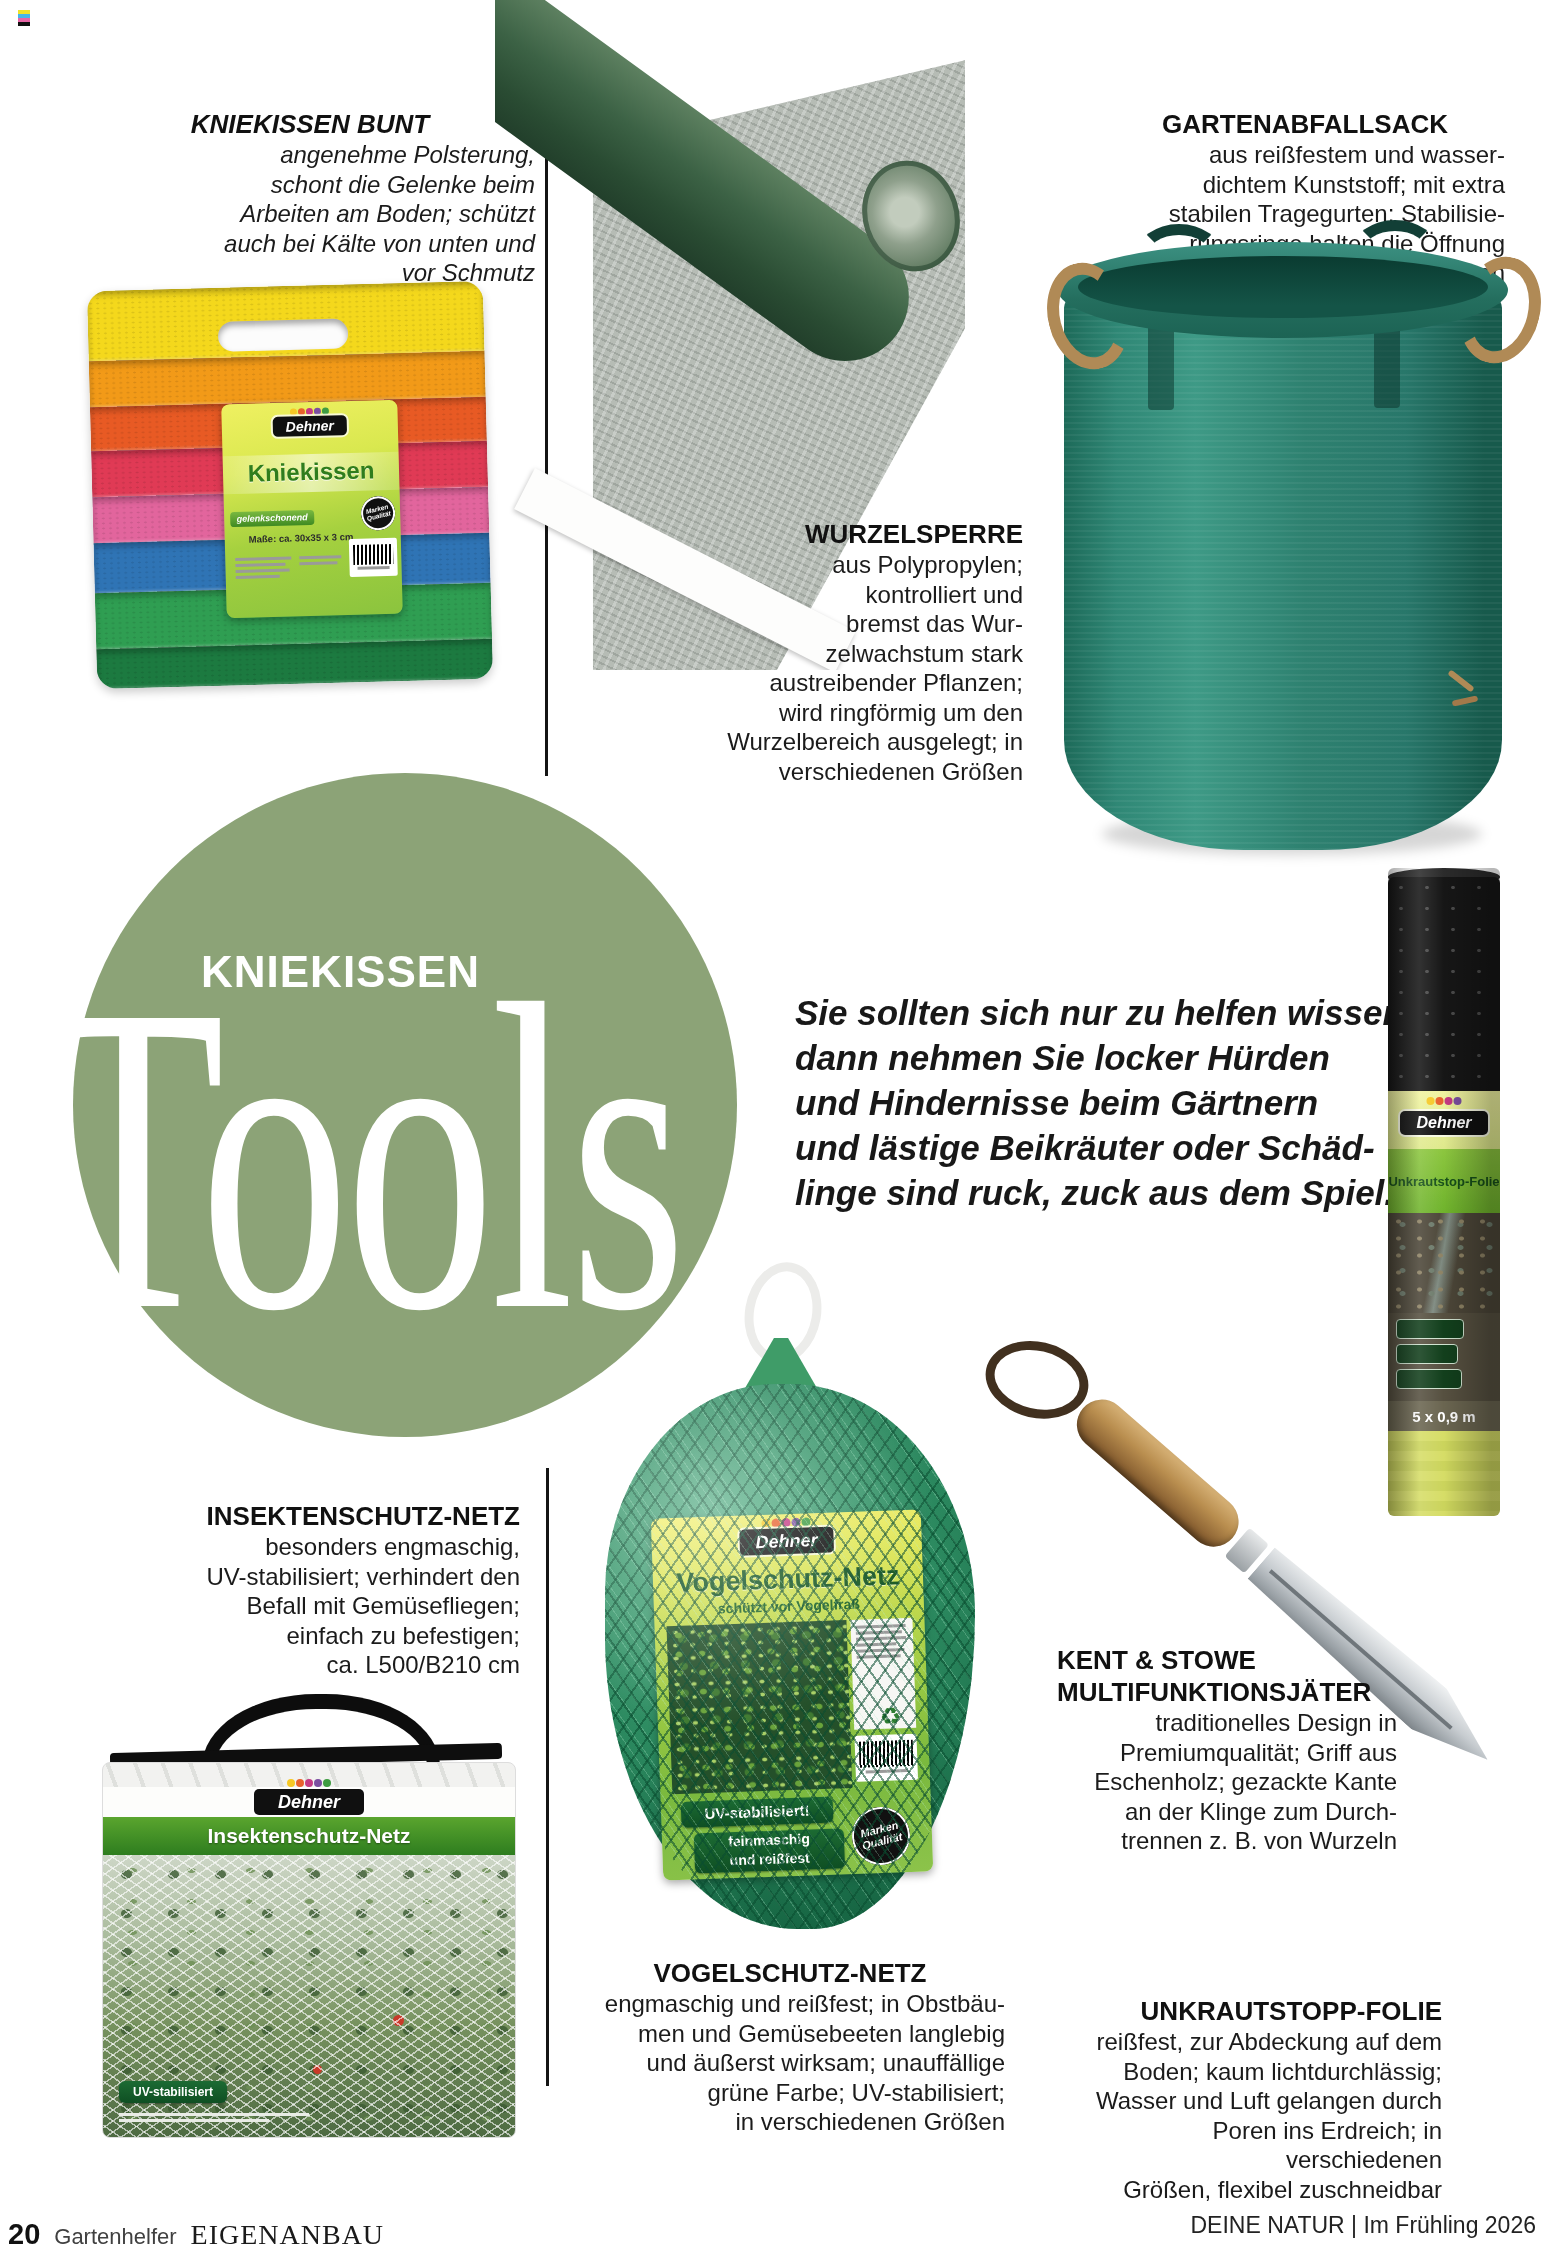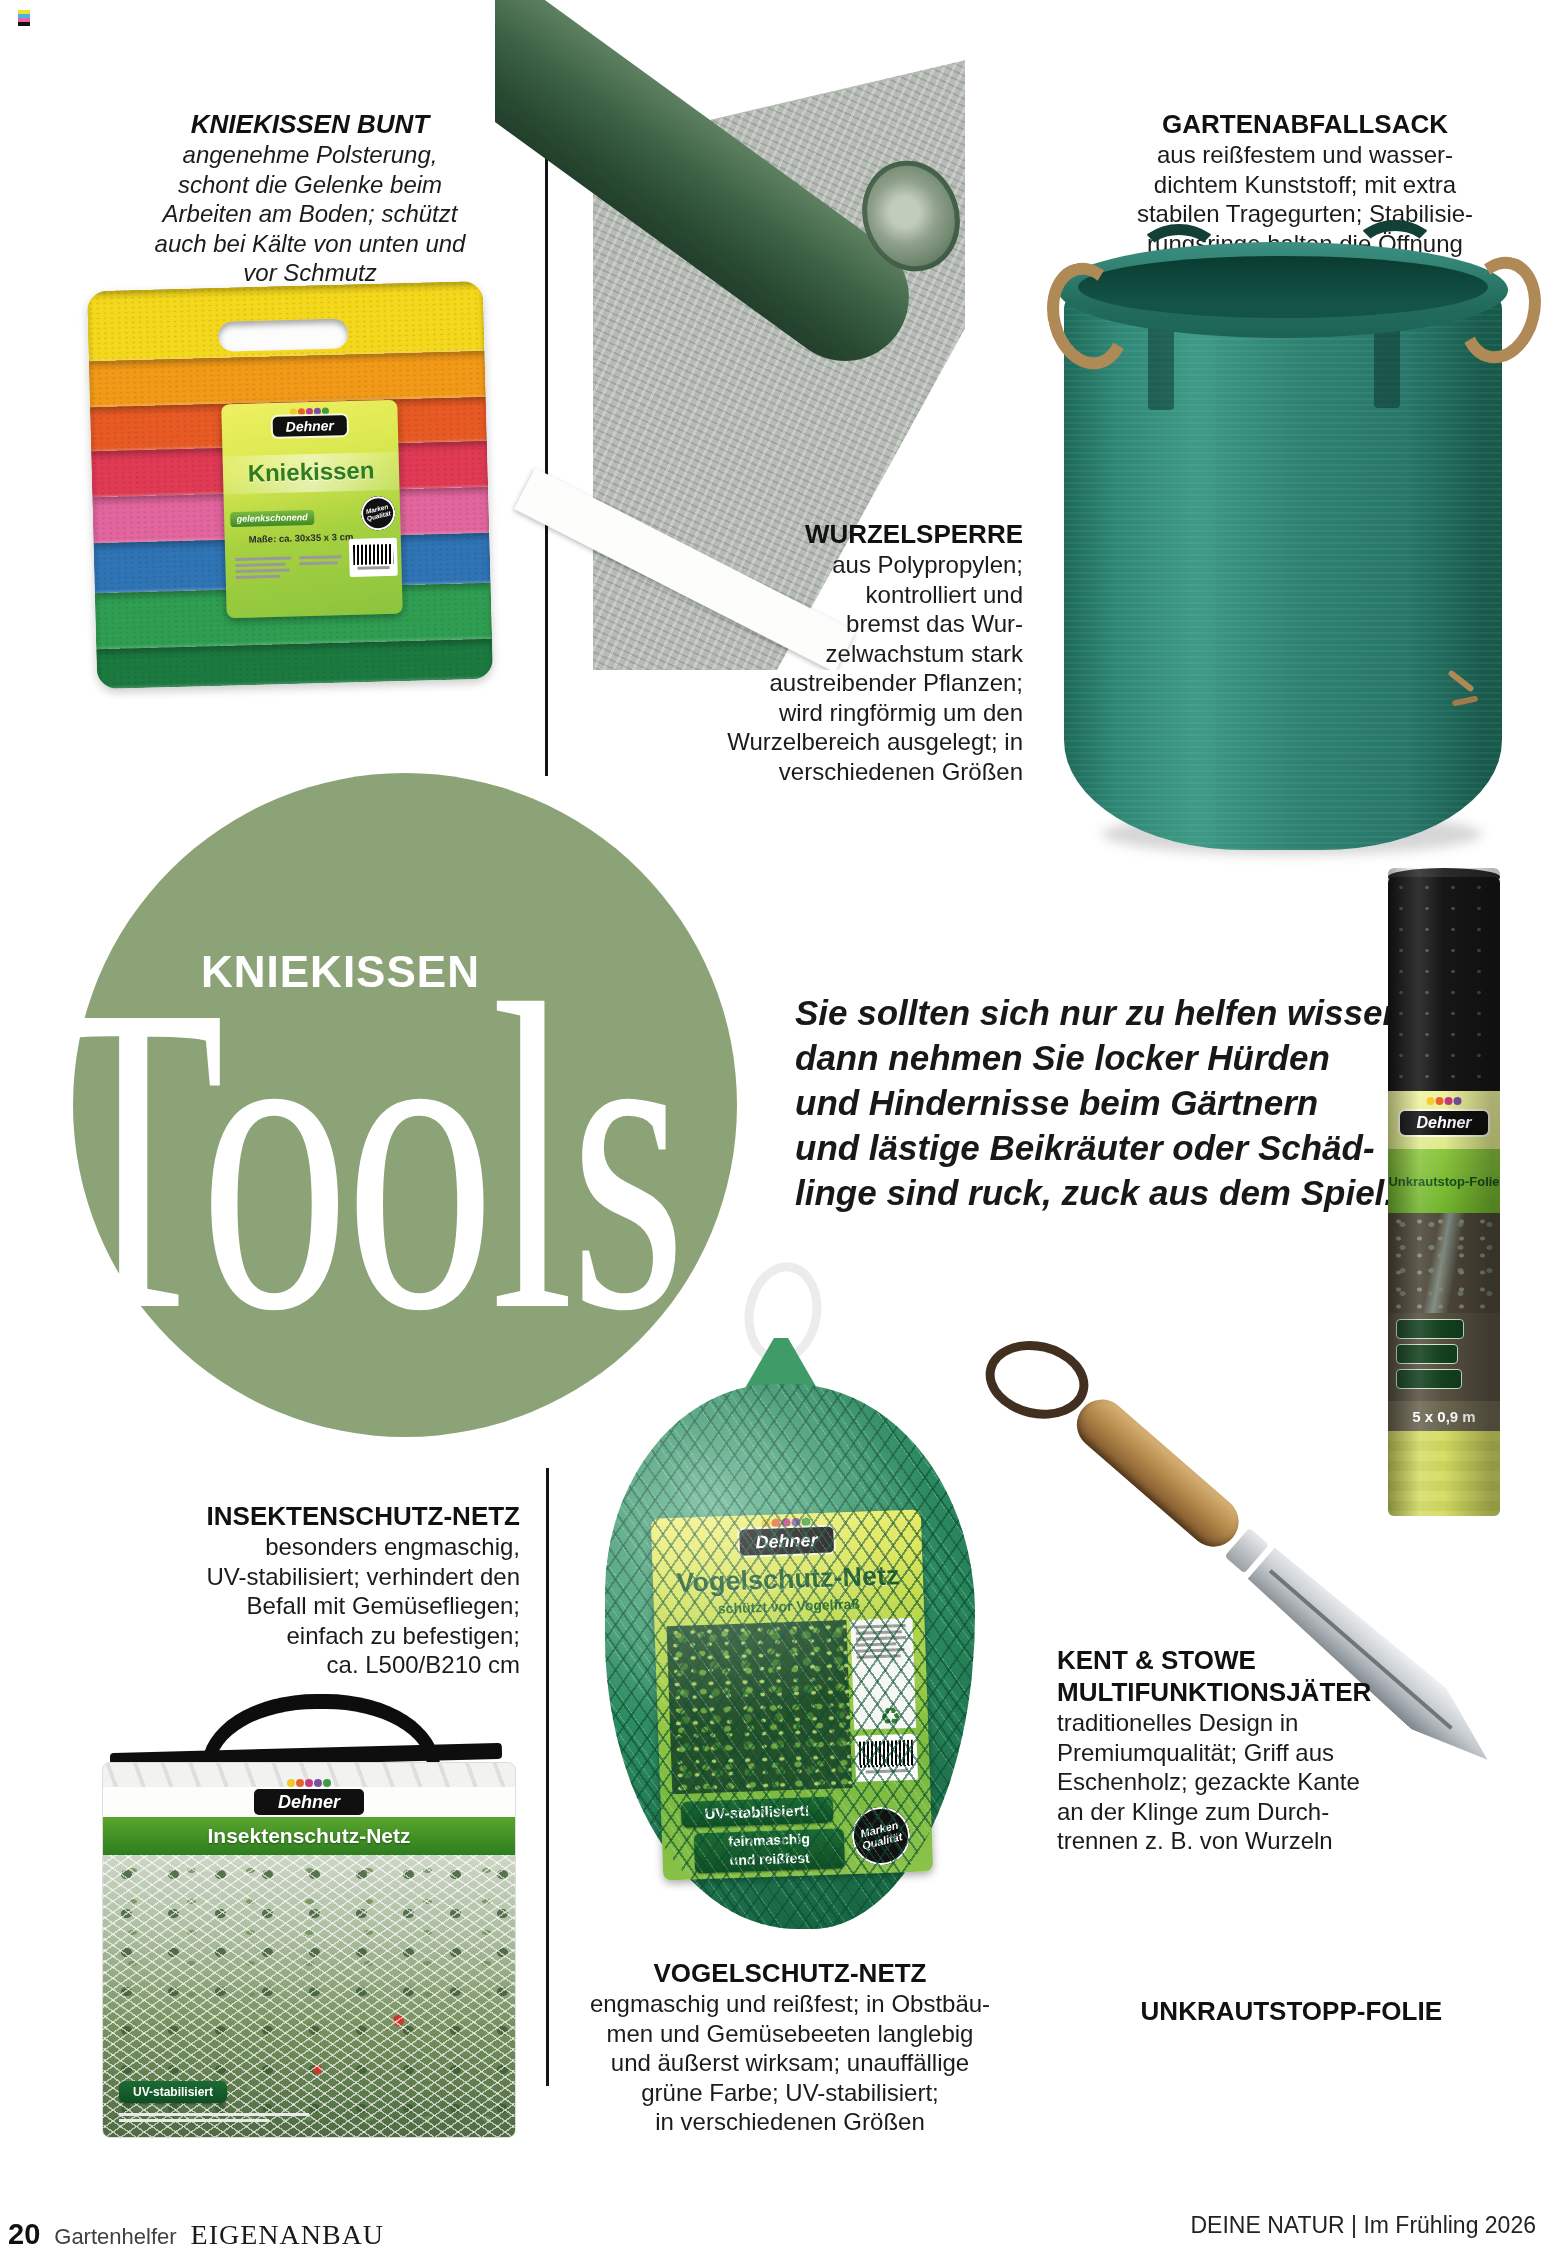--- a/index.html
+++ b/index.html
@@ -3,21 +3,21 @@
 <meta charset="utf-8">
 <style>
   html,body{margin:0;padding:0;}
   body{width:1550px;height:2256px;position:relative;background:#ffffff;
        font-family:"Liberation Sans",sans-serif;color:#1b1b1b;overflow:hidden;}
   .abs{position:absolute;}
   .tc{text-align:center;}
   .tr{text-align:right;}
   .tl{text-align:left;}
   .h{font-weight:700;font-size:26px;line-height:32px;color:#111;}
-  .desc{font-size:24px;line-height:29.5px;color:#1b1b1b;}
+  .desc{font-size:24px;line-height:29.5px;color:#1b1b1b;text-align:right;}
   .rule{background:#141414;width:3px;}
 
   
   .circle{width:664px;height:664px;border-radius:50%;background:#8ca377;}
   .kicker{color:#fff;font-weight:700;font-size:44px;letter-spacing:1px;line-height:1;}
   .bigtitle{color:#fff;font-family:"Liberation Serif",serif;font-size:440px;line-height:1;
             transform:scaleX(0.68);transform-origin:left top;letter-spacing:-6px;}
   .quote{font-size:35px;line-height:45px;font-weight:700;font-style:italic;color:#181818;}
 
   
@@ -354,20 +354,21 @@
   </div>
 </div>
 
 <div class="abs tc" style="left:575px;top:1957px;width:430px;">
   <div class="h">VOGELSCHUTZ-NETZ</div>
   <div class="desc">engmaschig und reißfest; in Obstbäu-<br>men und Gemüsebeeten langlebig<br>und äußerst wirksam; unauffällige<br>grüne Farbe; UV-stabilisiert;<br>in verschiedenen Größen</div>
 </div>
 
 <div class="abs tr" style="left:1050px;top:1995px;width:392px;">
   <div class="h">UNKRAUTSTOPP-FOLIE</div>
+  <div class="desc">reißfest, zur Abdeckung auf dem<br>Boden; kaum lichtdurchlässig;<br>Wasser und Luft gelangen durch<br>Poren ins Erdreich; in verschiedenen<br>Größen, flexibel zuschneidbar</div>
 </div>
 
 <div class="footer-left" style="left:8px;top:2206px;">
   <span style="font-size:29px;font-weight:700;color:#111;">20</span>
   <span style="font-size:22px;color:#404040;margin-top:18px;">Gartenhelfer</span>
   <span style="font-family:Liberation Serif, serif;font-size:28px;letter-spacing:1px;color:#1a1a1a;">EIGENANBAU</span>
 </div>
 <div class="abs" style="right:14px;top:2212px;font-size:23px;color:#222;">DEINE NATUR | Im Frühling 2026</div>
 
 </body></html>

